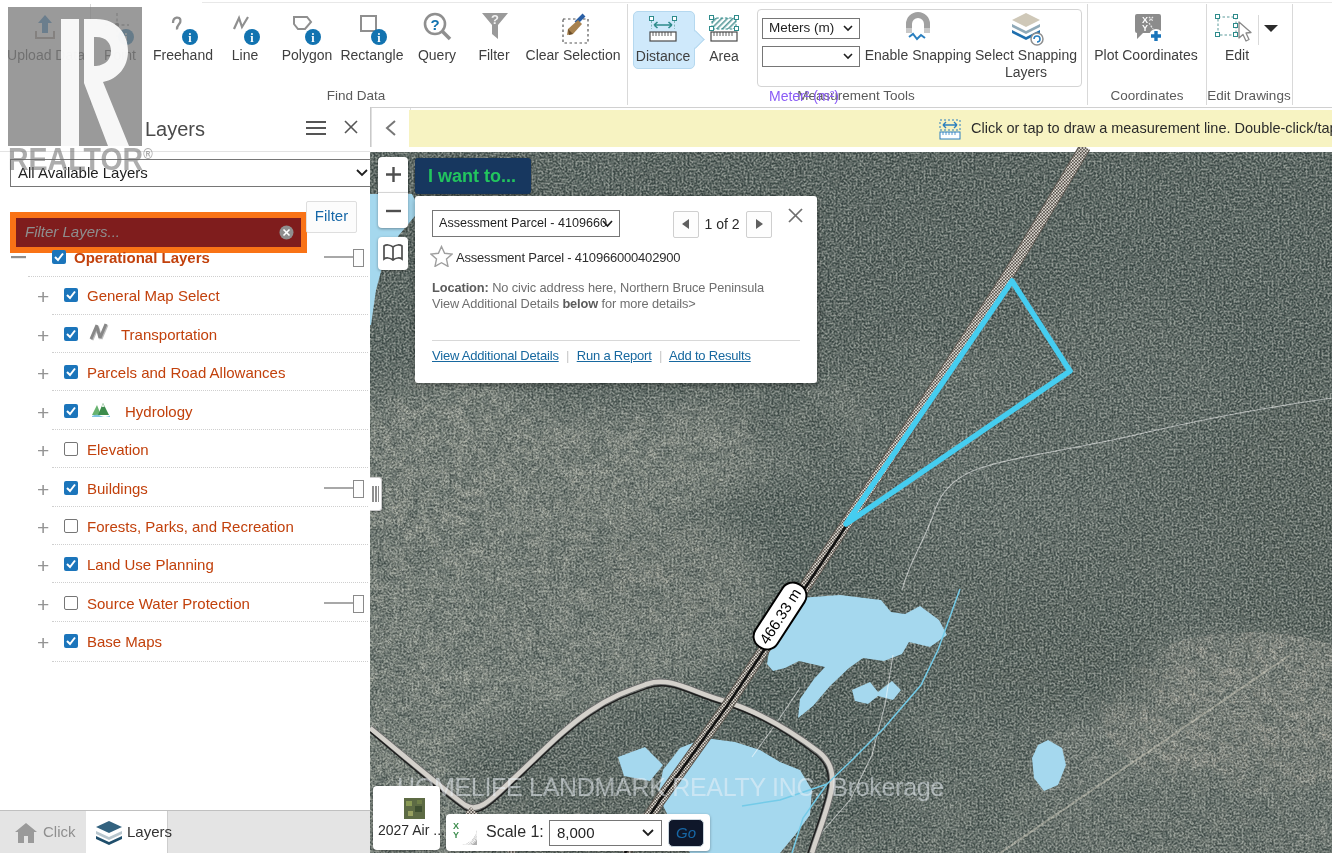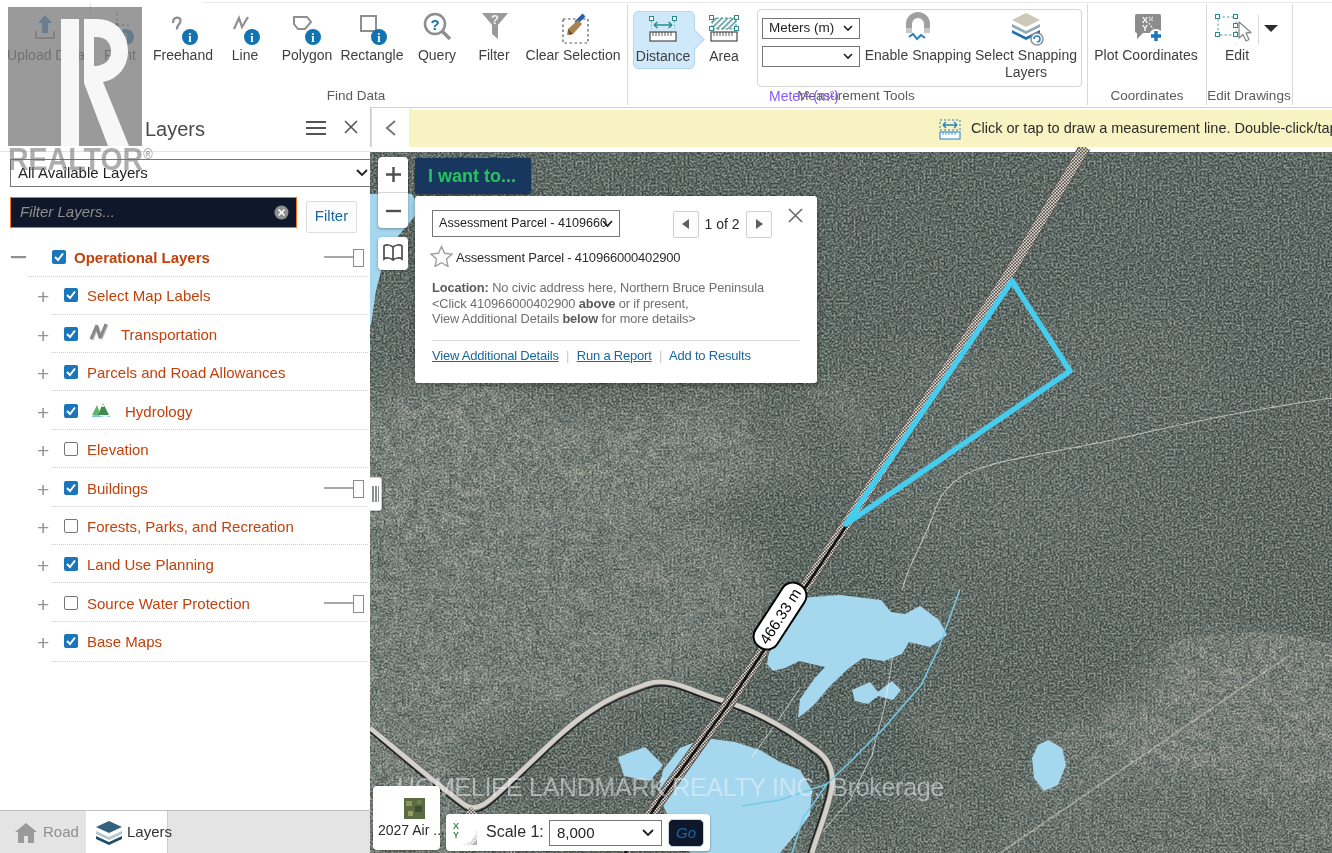--- a/index.html
+++ b/index.html
@@ -218,21 +218,21 @@
     </svg>
   <div class="ab" style="left:0;top:44px;width:370px;height:1px;background:#e3e3e3;"></div>
 
   <div class="ab" style="left:10px;top:52px;width:348px;height:26px;border:1px solid #767676;background:#fff;padding-left:18px;">
     <div class="ab" style="left:7px;top:4px;font-size:15px;color:#1f1f1f;">All Available Layers</div>
     <svg class="ab" style="right:9px;top:9px;" width="12" height="8">
         <path d="M1 1 L6 6 L11 1" fill="none" stroke="#1f1f1f" stroke-width="1.8"></path>
       </svg>
   </div>
 
-  <div class="ab" style="left:10px;top:90px;width:285px;height:29px;border:1px solid #f97316;background:#0f172a;">
+  <div class="ab" style="left:10px;top:105px;width:285px;height:29px;border:6px solid #f97316;background:#7f1d1d;">
     <div class="ab" style="left:9px;top:5px;font-size:15px;font-style:italic;color:#8e8e8e;">Filter Layers...</div>
     <svg class="ab" style="right:7px;top:7px;" width="15" height="15">
         <circle cx="7.5" cy="7.5" r="7" fill="#8f8f8f"></circle>
         <g stroke="#fff" stroke-width="1.6">
           <line x1="4.5" y1="4.5" x2="10.5" y2="10.5"></line>
           <line x1="10.5" y1="4.5" x2="4.5" y2="10.5"></line>
         </g>
       </svg>
   </div>
   <div class="ab" style="left:306px;top:94px;width:49px;height:30px;border:1px solid #dedede;border-radius:2px;background:#fcfcfc;text-align:center;">
@@ -256,21 +256,21 @@
         </div>
       <div class="rowsep" style="top:38px;left:28px;"></div>
     </div>
     <div class="row" style="top:169px;">
       <div class="plus" style="left:37px;top:10px;">+</div>
       <div class="cb cbc" style="left:64px;top:12px;">
           <svg width="12" height="12" viewBox="0 0 12 12">
             <path d="M2 6 L5 9 L10 2.5" fill="none" stroke="#fff" stroke-width="2"></path>
           </svg>
         </div>
-      <div class="lbl" style="left:87px;top:11px;">Select Map Labels</div>
+      <div class="lbl" style="left:87px;top:11px;">General Map Select</div>
       <div class="rowsep" style="top:38px;left:52px;"></div>
     </div>
     <div class="row" style="top:207px;">
       <div class="plus" style="left:37px;top:11px;">+</div>
       <div class="cb cbc" style="left:64px;top:13px;">
           <svg width="12" height="12" viewBox="0 0 12 12">
             <path d="M2 6 L5 9 L10 2.5" fill="none" stroke="#fff" stroke-width="2"></path>
           </svg>
         </div>
       <svg class="ab" style="left:87px;top:5px;" width="26" height="28" viewBox="0 0 26 28">
@@ -543,30 +543,29 @@
             <line x1="1" y1="1" x2="14" y2="14"></line>
             <line x1="14" y1="1" x2="1" y2="14"></line>
           </g>
         </svg>
     <svg class="ab" style="left:15px;top:49px;" width="23" height="22" viewBox="0 0 23 22">
           <path d="M11.5 1.5 L14.6 8.3 L22 9.1 L16.5 14.1 L18 21.4 L11.5 17.7 L5 21.4 L6.5 14.1 L1 9.1 L8.4 8.3 Z" fill="none" stroke="#9f9f9f" stroke-width="1.4"></path>
         </svg>
     <div class="ab" style="left:41px;top:54px;font-size:13px;letter-spacing:-0.2px;color:#2d2d2d;white-space:nowrap;">Assessment Parcel - 410966000402900</div>
     <div class="ab" style="left:17px;top:84px;font-size:12.8px;letter-spacing:-0.1px;line-height:15.6px;color:#6f6f6f;white-space:nowrap;">
       <div><b style="color:#5b5b5b;">Location:</b> No civic address here, Northern Bruce Peninsula</div>
-      <div>&lt;Click 410966000402900 <b style="color:#5b5b5b;">above</b> or if present,</div>
       <div>View Additional Details <b style="color:#5b5b5b;">below</b> for more details&gt;</div>
     </div>
     <div class="ab" style="left:17px;top:144px;width:368px;height:1px;background:#d8d8d8;"></div>
     <div class="ab" style="left:17px;top:152px;font-size:13px;letter-spacing:-0.2px;color:#17689f;white-space:nowrap;">
       <span style="text-decoration:underline;">View Additional Details</span>
       <span style="color:#c9c9c9;margin:0 4px;">|</span>
       <span style="text-decoration:underline;">Run a Report</span>
       <span style="color:#c9c9c9;margin:0 4px;">|</span>
-      <span style="text-align:right;">Add to Results</span>
+      <span style="text-decoration:underline;text-align:right;">Add to Results</span>
     </div>
   </div>
 
   <div class="ab" style="left:0px;top:330px;width:11px;height:32px;background:#fff;border:1px solid #ccc;border-left:none;border-radius:0 3px 3px 0;box-shadow:1px 1px 2px rgba(0,0,0,0.25);">
     <svg class="ab" style="left:2px;top:8px;" width="7" height="16">
           <g fill="#8f8f8f">
             <rect x="0" y="0" width="2" height="16"></rect>
             <rect x="3" y="0" width="2" height="16"></rect>
             <rect x="6" y="0" width="1.5" height="16"></rect>
           </g>
@@ -606,21 +605,21 @@
     </div>
   </div>
   </div>
 </div>
 
 <div class="ab" style="left:0;top:810px;width:370px;height:43px;background:#e4e4e4;border-top:1px solid #c0c0c0;">
   <div class="ab" style="left:0;top:0;width:86px;height:43px;border-right:1px solid #cdcdcd;">
     <svg class="ab" style="left:14px;top:11px;" width="24" height="22" viewBox="0 0 24 22">
         <path d="M12 1 L23 10 L20 10 L20 21 L14 21 L14 14 L10 14 L10 21 L4 21 L4 10 L1 10 Z" fill="#9a9a9a"></path>
       </svg>
-    <div class="ab" style="left:43px;top:12px;font-size:15px;color:#8f8f8f;">Road</div>
+    <div class="ab" style="left:43px;top:12px;font-size:15px;color:#8f8f8f;">Click</div>
   </div>
   <div class="ab" style="left:86px;top:0;width:81px;height:43px;background:#fff;border-right:1px solid #cdcdcd;">
     <svg class="ab" style="left:10px;top:10px;" width="26" height="24" viewBox="0 0 26 24">
       <path d="M13 0 L26 6 L13 12 L0 6 Z" fill="#33627f"></path>
       <path d="M0 10 L13 16 L26 10 L26 13 L13 19 L0 13 Z" fill="#b8c6ce"></path>
       <path d="M0 15 L13 21 L26 15 L26 18 L13 24 L0 18 Z" fill="#1f4e6b"></path>
     </svg>
     <div class="ab" style="left:41px;top:12px;font-size:15px;color:#333;">Layers</div>
   </div>
 </div>

